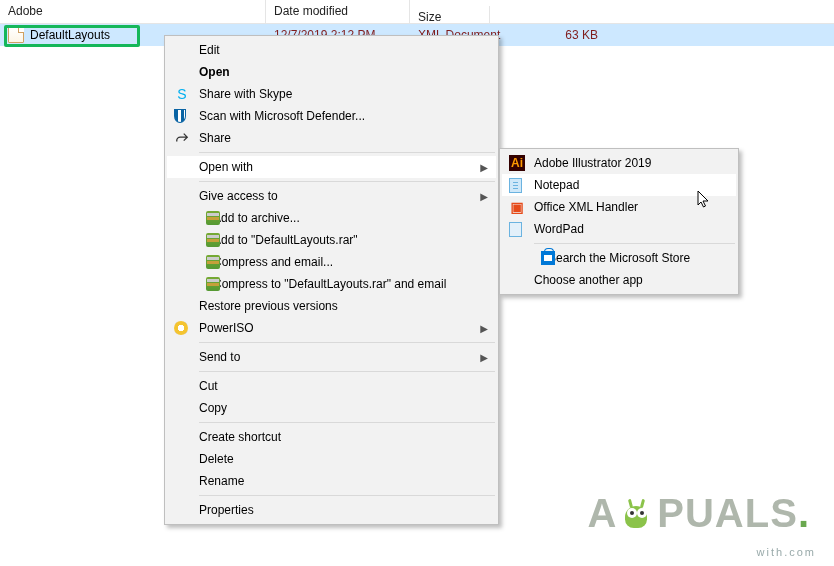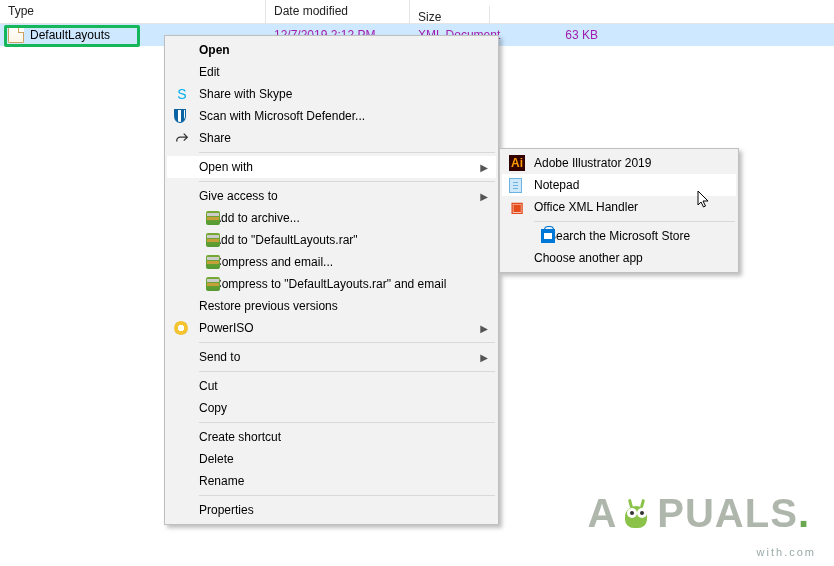--- a/index.html
+++ b/index.html
@@ -9,21 +9,21 @@
   
   .cols { display: flex; height: 24px; border-bottom: 1px solid #e5e5e5; }
   .col { padding: 4px 8px; border-right: 1px solid #e5e5e5; color: #222; font-weight: 400; }
   .col.name { width: 266px; }
   .col.date { width: 144px; }
   .col.type { width: 116px; }
   .col.size { width: 80px; text-align: left; margin-top: 6px; }
 
   
   .row { display: flex; height: 22px; align-items: center; background: #cde8ff; }
-  .cell { padding: 2px 8px; white-space: nowrap; overflow: hidden; color: #a21caf; }
+  .cell { padding: 2px 8px; white-space: nowrap; overflow: hidden; color: #7f1d1d; }
   .cell.name { width: 266px; display: flex; align-items: center; gap: 6px; color: #000; }
   .cell.date { width: 144px; }
   .cell.type { width: 116px; }
   .cell.size { width: 80px; text-align: right; }
 
   .file-ico { width: 16px; height: 16px; display: inline-block; border: 1px solid #d0a060; background: linear-gradient(#fff,#fdf5e6); border-radius: 1px; position: relative; }
   .file-ico::after { content:""; position:absolute; right:-1px; top:-1px; width:5px; height:5px; background:#fff; border-left:1px solid #d0a060; border-bottom:1px solid #d0a060;}
 
   .hl-green { border: 3px solid #15b75a; border-radius: 2px; position: absolute; pointer-events: none; }
   .hl1 { left: 4px; top: 25px; width: 136px; height: 22px; }
@@ -73,45 +73,45 @@
   .mascot .eye.l{left:8px;} .mascot .eye.r{left:18px;}
   .mascot .eye::after{content:"";position:absolute;width:4px;height:4px;background:#333;border-radius:50%;left:3px;top:3px;}
   .mascot .horn{position:absolute;width:3px;height:9px;background:#8bc34a;top:3px;border-radius:2px;}
   .mascot .horn.l{left:10px;transform:rotate(-15deg);} .mascot .horn.r{left:22px;transform:rotate(15deg);}
 </style>
 </head>
 <body>
 <div class="app">
 
   <div class="cols">
-    <div class="col name">Type</div>
+    <div class="col name">Adobe</div>
     <div class="col date">Date modified</div>
     <div class="col size">Size</div>
   </div>
 
   <div class="row">
     <div class="cell name">
       <span class="file-ico"></span>
       <span>DefaultLayouts</span>
     </div>
     <div class="cell date">12/7/2019 2:12 PM</div>
     <div class="cell type">XML Document</div>
     <div class="cell size">63 KB</div>
   </div>
 
   <div class="hl-green hl1"></div>
   <div class="hl-green hl2"></div>
   <div class="hl-green hl3"></div>
 
   <div class="menu main">
+    <div class="mi">
+        <span class="mi-label">Edit</span>
+      </div>
     <div class="mi bold">
         <span class="mi-label">Open</span>
-      </div>
-    <div class="mi">
-        <span class="mi-label">Edit</span>
       </div>
     <div class="mi">
         <span class="ic skype">S</span>
         <span class="mi-label">Share with Skype</span>
       </div>
     <div class="mi">
         <span class="ic defender"></span>
         <span class="mi-label">Scan with Microsoft Defender...</span>
       </div>
     <div class="mi">
@@ -189,20 +189,24 @@
         <span class="ic ai">Ai</span>
         <span class="mi-label">Adobe Illustrator 2019</span>
       </div>
     <div class="mi hov">
         <span class="ic np"></span>
         <span class="mi-label">Notepad</span>
       </div>
     <div class="mi">
         <span class="ic xml">▣</span>
         <span class="mi-label">Office XML Handler</span>
+      </div>
+    <div class="mi">
+        <span class="ic wp"></span>
+        <span class="mi-label">WordPad</span>
       </div>
     <div class="sep"></div>
     <div class="mi">
         <span class="ic store"></span>
         <span class="mi-label">Search the Microsoft Store</span>
       </div>
     <div class="mi">
         <span class="mi-label">Choose another app</span>
       </div>
   </div>

